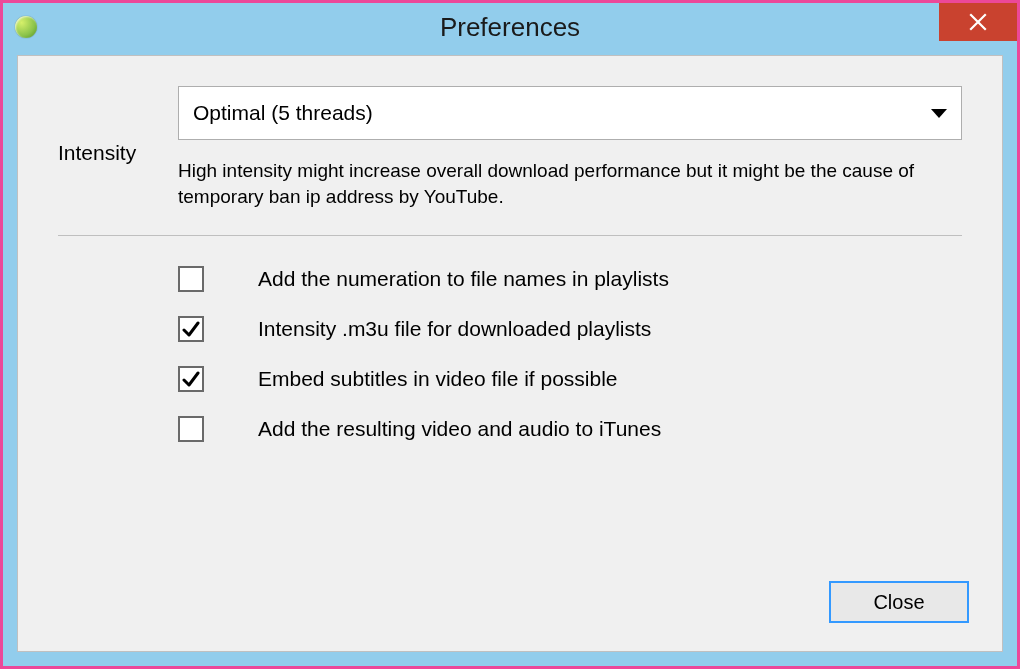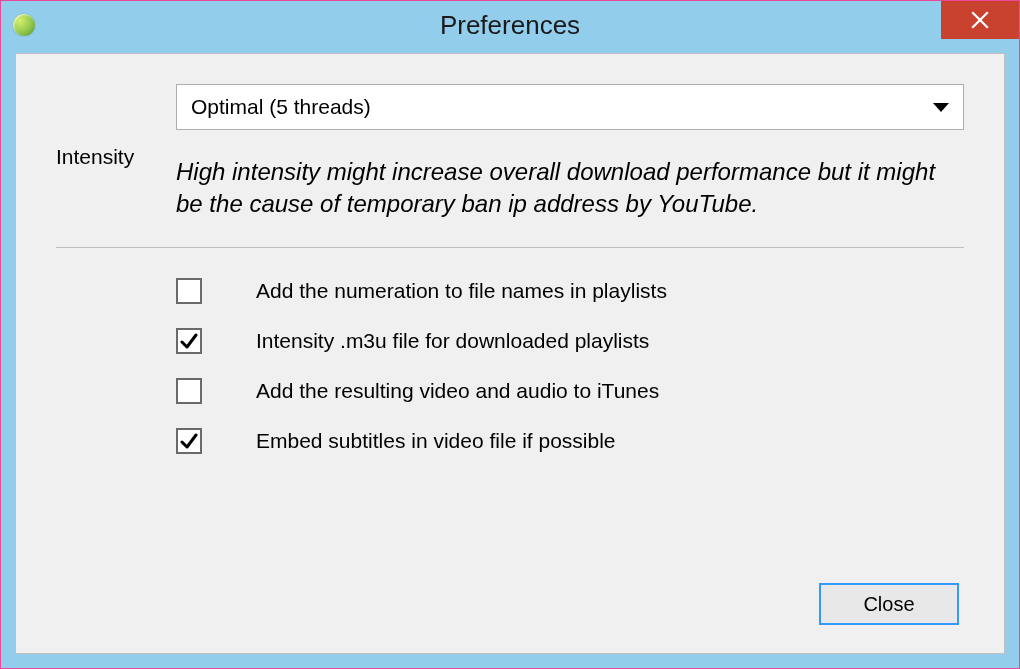--- a/index.html
+++ b/index.html
@@ -8,21 +8,21 @@
       background: #fff;
       width: 1020px;
       height: 669px;
       overflow: hidden;
     }
     .window {
       width: 1020px;
       height: 669px;
       background: #92cdec;
       position: relative;
-      border: 1px solid #ec4899;
+      border: 3px solid #ec4899;
     }
     .titlebar {
       height: 48px;
       display: flex;
       align-items: center;
       position: relative;
       padding-left: 12px;
     }
     .app-icon {
       width: 22px;
@@ -76,44 +76,43 @@
       width: 120px;
       font-size: 21px;
       color: #000;
       padding-top: 10px;
     }
     .field-col {
       flex: 1;
     }
     .combo {
       width: 100%;
-      height: 46px;
+      height: 54px;
       background: #fff;
       border: 1px solid #aeaeae;
       display: flex;
       align-items: center;
       justify-content: space-between;
       padding: 0 14px;
       font-size: 21px;
       color: #000;
       cursor: pointer;
     }
     .combo-caret {
       width: 0; height: 0;
       border-left: 8px solid transparent;
       border-right: 8px solid transparent;
       border-top: 9px solid #000;
     }
     .hint {
-      font-size: 24px;
-      color: #000;
-      margin-top: 26px;
+      font-size: 19px;
+      color: #000;
+      margin-top: 18px;
       line-height: 1.35;
       max-width: 780px;
-      font-style: italic;
     }
     hr.sep {
       border: none;
       border-top: 1px solid #bfbfbf;
       margin: 26px 0 30px 0;
     }
     .checks {
       margin-left: 120px;
       display: flex;
       flex-direction: column;
@@ -137,21 +136,21 @@
     }
     .cbox svg { display: none; }
     .cbox.checked svg { display: block; }
     .check-label {
       font-size: 21px;
       color: #000;
       margin-left: 40px;
     }
     .footer {
       position: absolute;
-      right: 45px;
+      right: 33px;
       bottom: 28px;
     }
     .close-button {
       width: 140px;
       height: 42px;
       background: #e8e8e8;
       border: 2px solid #3399ff;
       font-size: 20px;
       color: #000;
       display: flex;
@@ -199,33 +198,33 @@
       </div>
       <div class="check-row">
         <span class="cbox checked">
           <svg width="18" height="18" viewBox="0 0 18 18">
               <path d="M2 10 L7 15 L16 3" stroke="#000" stroke-width="3" fill="none" stroke-linecap="round" stroke-linejoin="round"></path>
             </svg>
         </span>
         <span class="check-label">Intensity .m3u file for downloaded playlists</span>
       </div>
       <div class="check-row">
-        <span class="cbox">
-          
-        </span>
-        <span class="check-label">Add the resulting video and audio to iTunes</span>
-      </div>
-      <div class="check-row">
         <span class="cbox checked">
           <svg width="18" height="18" viewBox="0 0 18 18">
               <path d="M2 10 L7 15 L16 3" stroke="#000" stroke-width="3" fill="none" stroke-linecap="round" stroke-linejoin="round"></path>
             </svg>
         </span>
         <span class="check-label">Embed subtitles in video file if possible</span>
       </div>
+      <div class="check-row">
+        <span class="cbox">
+          
+        </span>
+        <span class="check-label">Add the resulting video and audio to iTunes</span>
+      </div>
     </div>
 
     <div class="footer">
       <div class="close-button">
         <span>Close</span>
       </div>
     </div>
 
   </div>
 </div>

